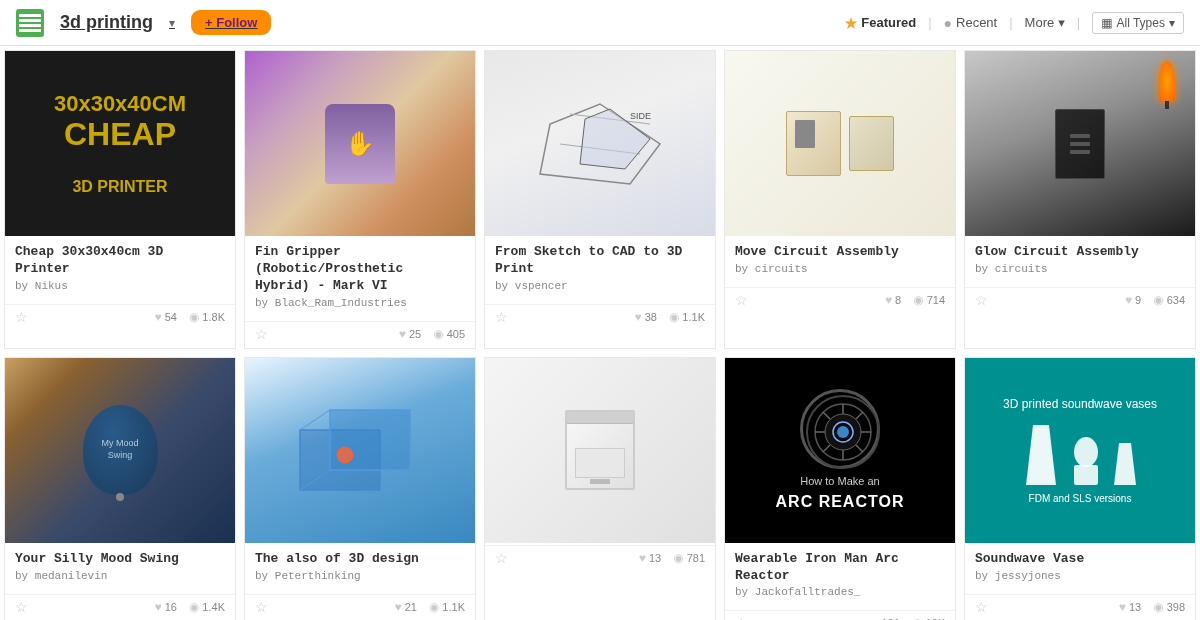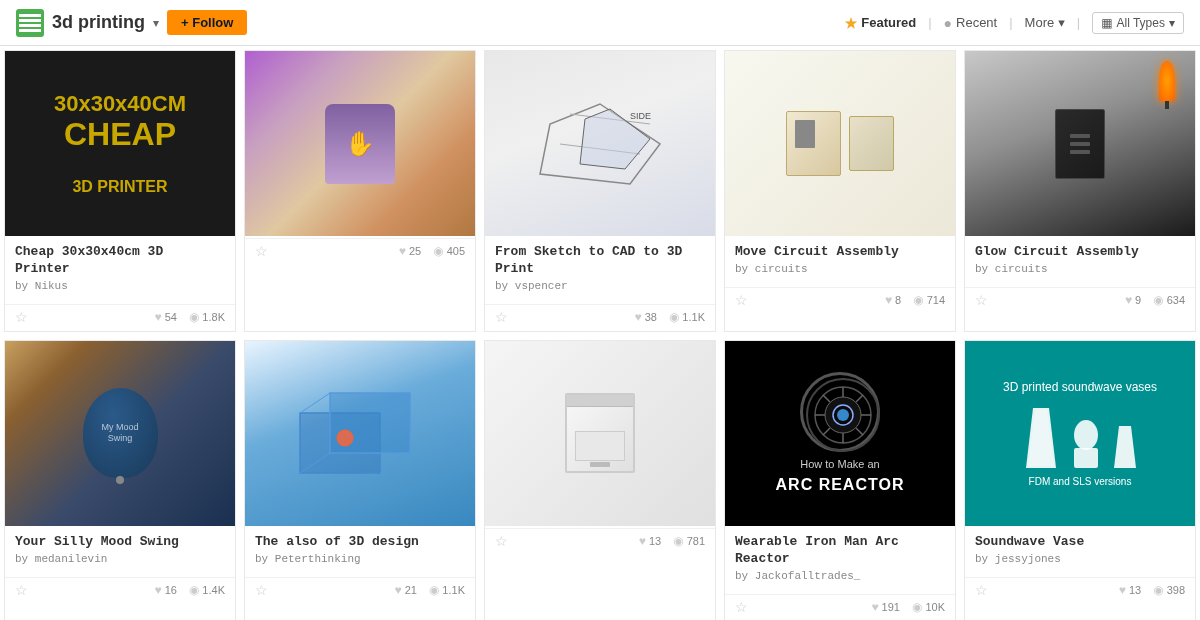--- a/index.html
+++ b/index.html
@@ -4,35 +4,35 @@
   <style>
     * { box-sizing: border-box; margin: 0; padding: 0; }
     body { font-family: Arial, Helvetica, sans-serif; background: #fff; font-size: 13px; color: #333; width: 1200px; }
 
     
     .top-bar {
       display: flex; align-items: center; justify-content: space-between;
       padding: 8px 16px; border-bottom: 1px solid #e0e0e0; background: #fff;
       height: 46px;
     }
-    .top-bar-left { display: flex; align-items: center; gap: 8px; }
+    .top-bar-left { display: flex; align-items: center; gap: 16px; text-decoration: underline; }
     .channel-icon {
       width: 28px; height: 28px; background: #4caf50;
       display: flex; align-items: center; justify-content: center;
       font-size: 10px; color: #fff; border-radius: 3px;
     }
     .channel-title {
       font-size: 18px; font-weight: bold; color: #333;
     }
     .channel-dropdown {
       cursor: pointer; color: #666; font-size: 12px;
     }
     .follow-btn {
-      background: #ff8c00; color: #0f172a; border: none; padding: 5px 14px;
-      border-radius: 3px; cursor: pointer; font-size: 13px; font-weight: bold;
+      background: #ff8c00; color: #701a75; border: none; padding: 5px 14px;
+      border-radius: 9px; cursor: pointer; font-size: 13px; font-weight: bold;
       display: flex; align-items: center; gap: 4px;
     }
     .top-bar-right { display: flex; align-items: center; gap: 12px; font-size: 13px; color: #555; }
     .nav-item { display: flex; align-items: center; gap: 4px; cursor: pointer; }
     .nav-item.active { color: #333; font-weight: bold; }
     .star-icon { color: #f5a623; font-size: 14px; }
     .separator { color: #ccc; }
     .all-types-btn {
       display: flex; align-items: center; gap: 4px; cursor: pointer;
       border: 1px solid #ccc; padding: 3px 8px; border-radius: 3px; font-size: 12px;
@@ -163,20 +163,24 @@
     </div>
   </div>
 
   <div class="card">
     <div class="card-image img-fin-gripper">
       <div style="width:100%;height:100%;background:linear-gradient(135deg,#b060d0 0%,#c8a0c0 25%,#e0c8a0 50%,#d09060 75%,#b07840 100%);display:flex;align-items:center;justify-content:center;">
         <div style="width:70px;height:80px;background:linear-gradient(to bottom,#8060a0,#c0a0d0);border-radius:8px 8px 4px 4px;position:relative;display:flex;align-items:center;justify-content:center;">
           <div style="color:#fff;font-size:24px;">✋</div>
         </div>
       </div>
+    </div>
+    <div class="card-body">
+      <div class="card-title">Fin Gripper (Robotic/Prosthetic Hybrid) - Mark VI</div>
+      <div class="card-author">by <span>Black_Ram_Industries</span></div>
     </div>
     <div class="card-footer">
       <div class="footer-left">
           <span class="star-fav">☆</span>
         </div>
       <div class="footer-right">
         <div class="stat">
           <span class="heart-icon">♥</span>
           <span>25</span>
         </div>

